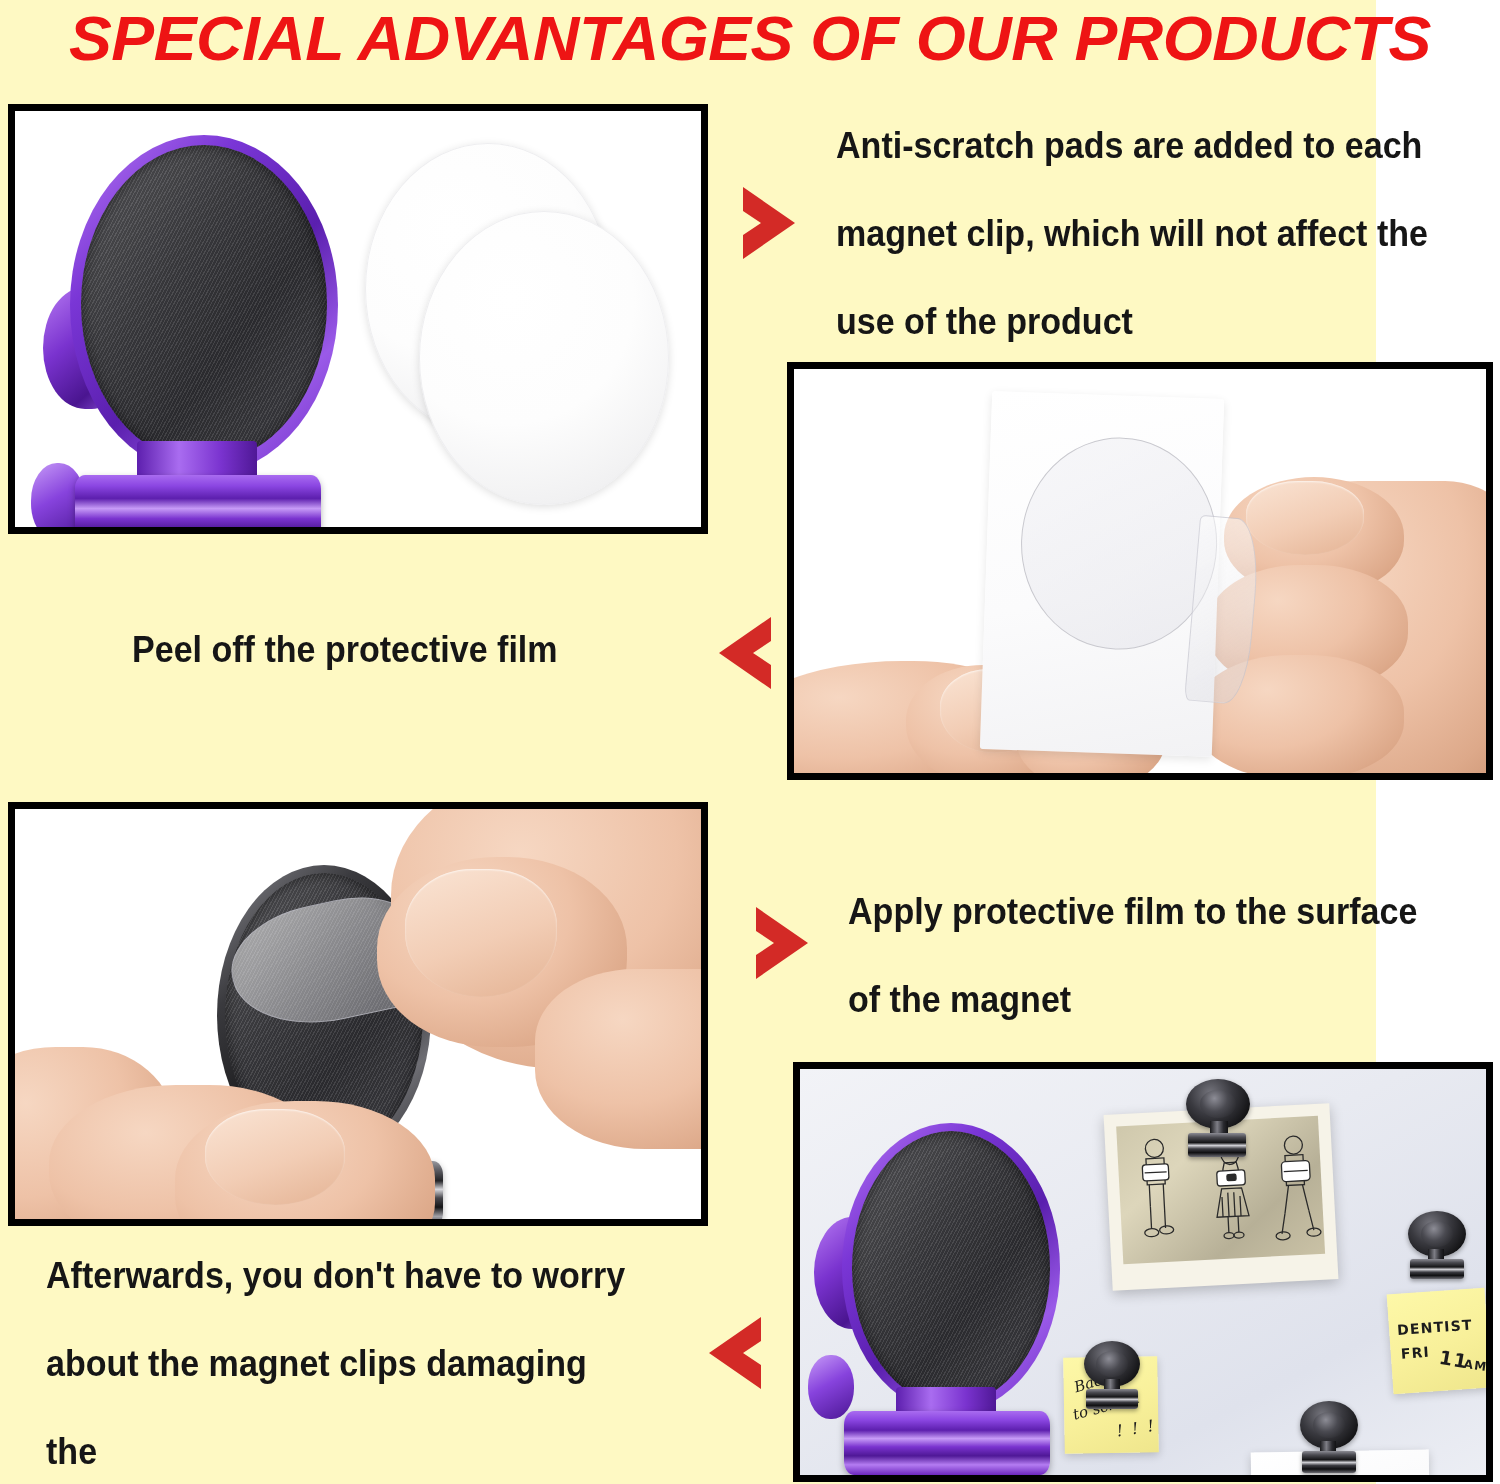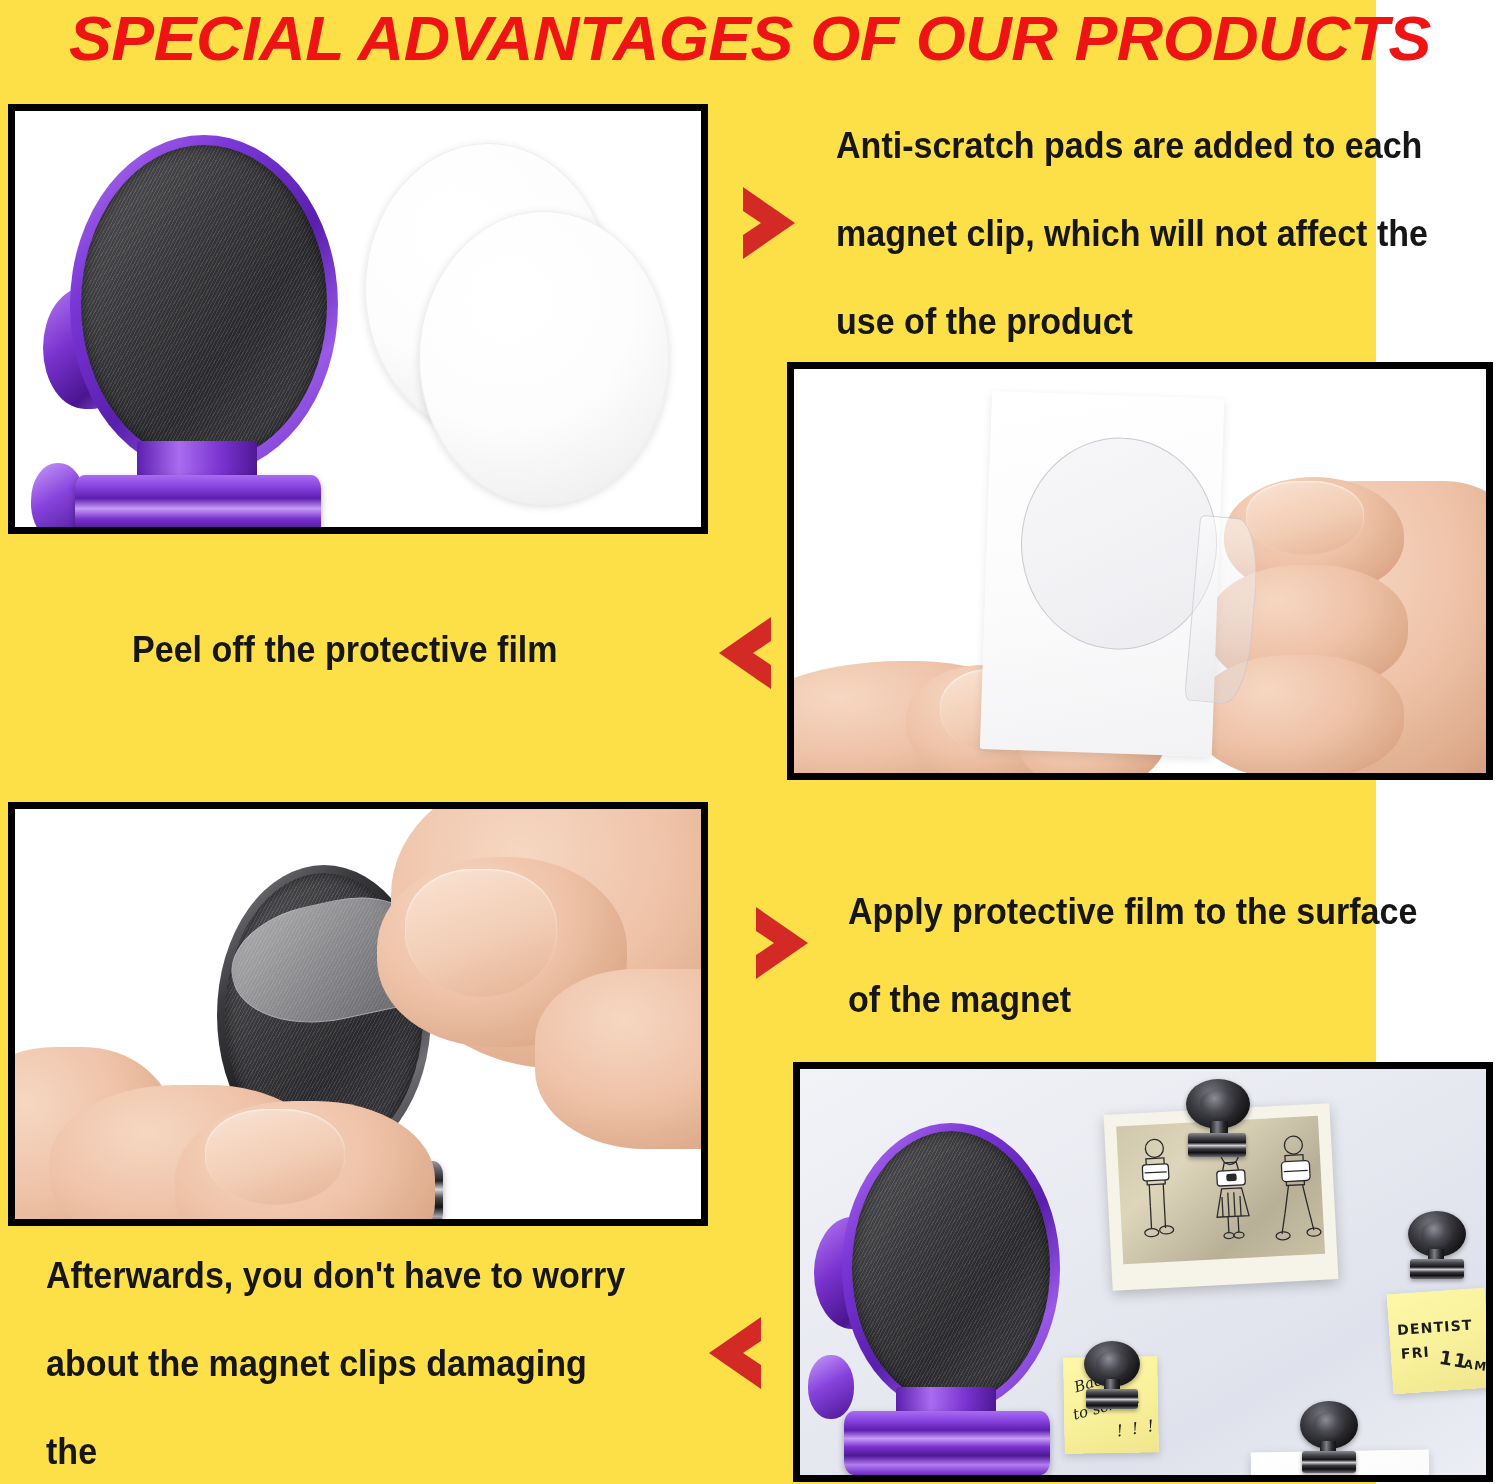--- a/index.html
+++ b/index.html
@@ -2,21 +2,21 @@
 <html><head>
 <meta charset="utf-8">
 <style>
   * { box-sizing: border-box; margin: 0; padding: 0; }
   html, body {
     width: 1500px; height: 1484px;
     background: #ffffff;
     font-family: "Liberation Sans", sans-serif;
     overflow: hidden;
   }
-  #root { position: relative; width: 1376px; height: 1484px; background: #fde047; }
+  #root { position: relative; width: 1376px; height: 1484px; background: #fef9c3; }
 
   
   .title {
     position: absolute; left: 0; top: 2px; width: 1500px;
     text-align: center;
     font-family: "Liberation Sans Narrow", "Liberation Sans", sans-serif;
     font-weight: bold; font-style: italic;
     font-size: 63px; letter-spacing: -0.5px;
     color: #ee1414;
     transform: scaleX(1.02);

